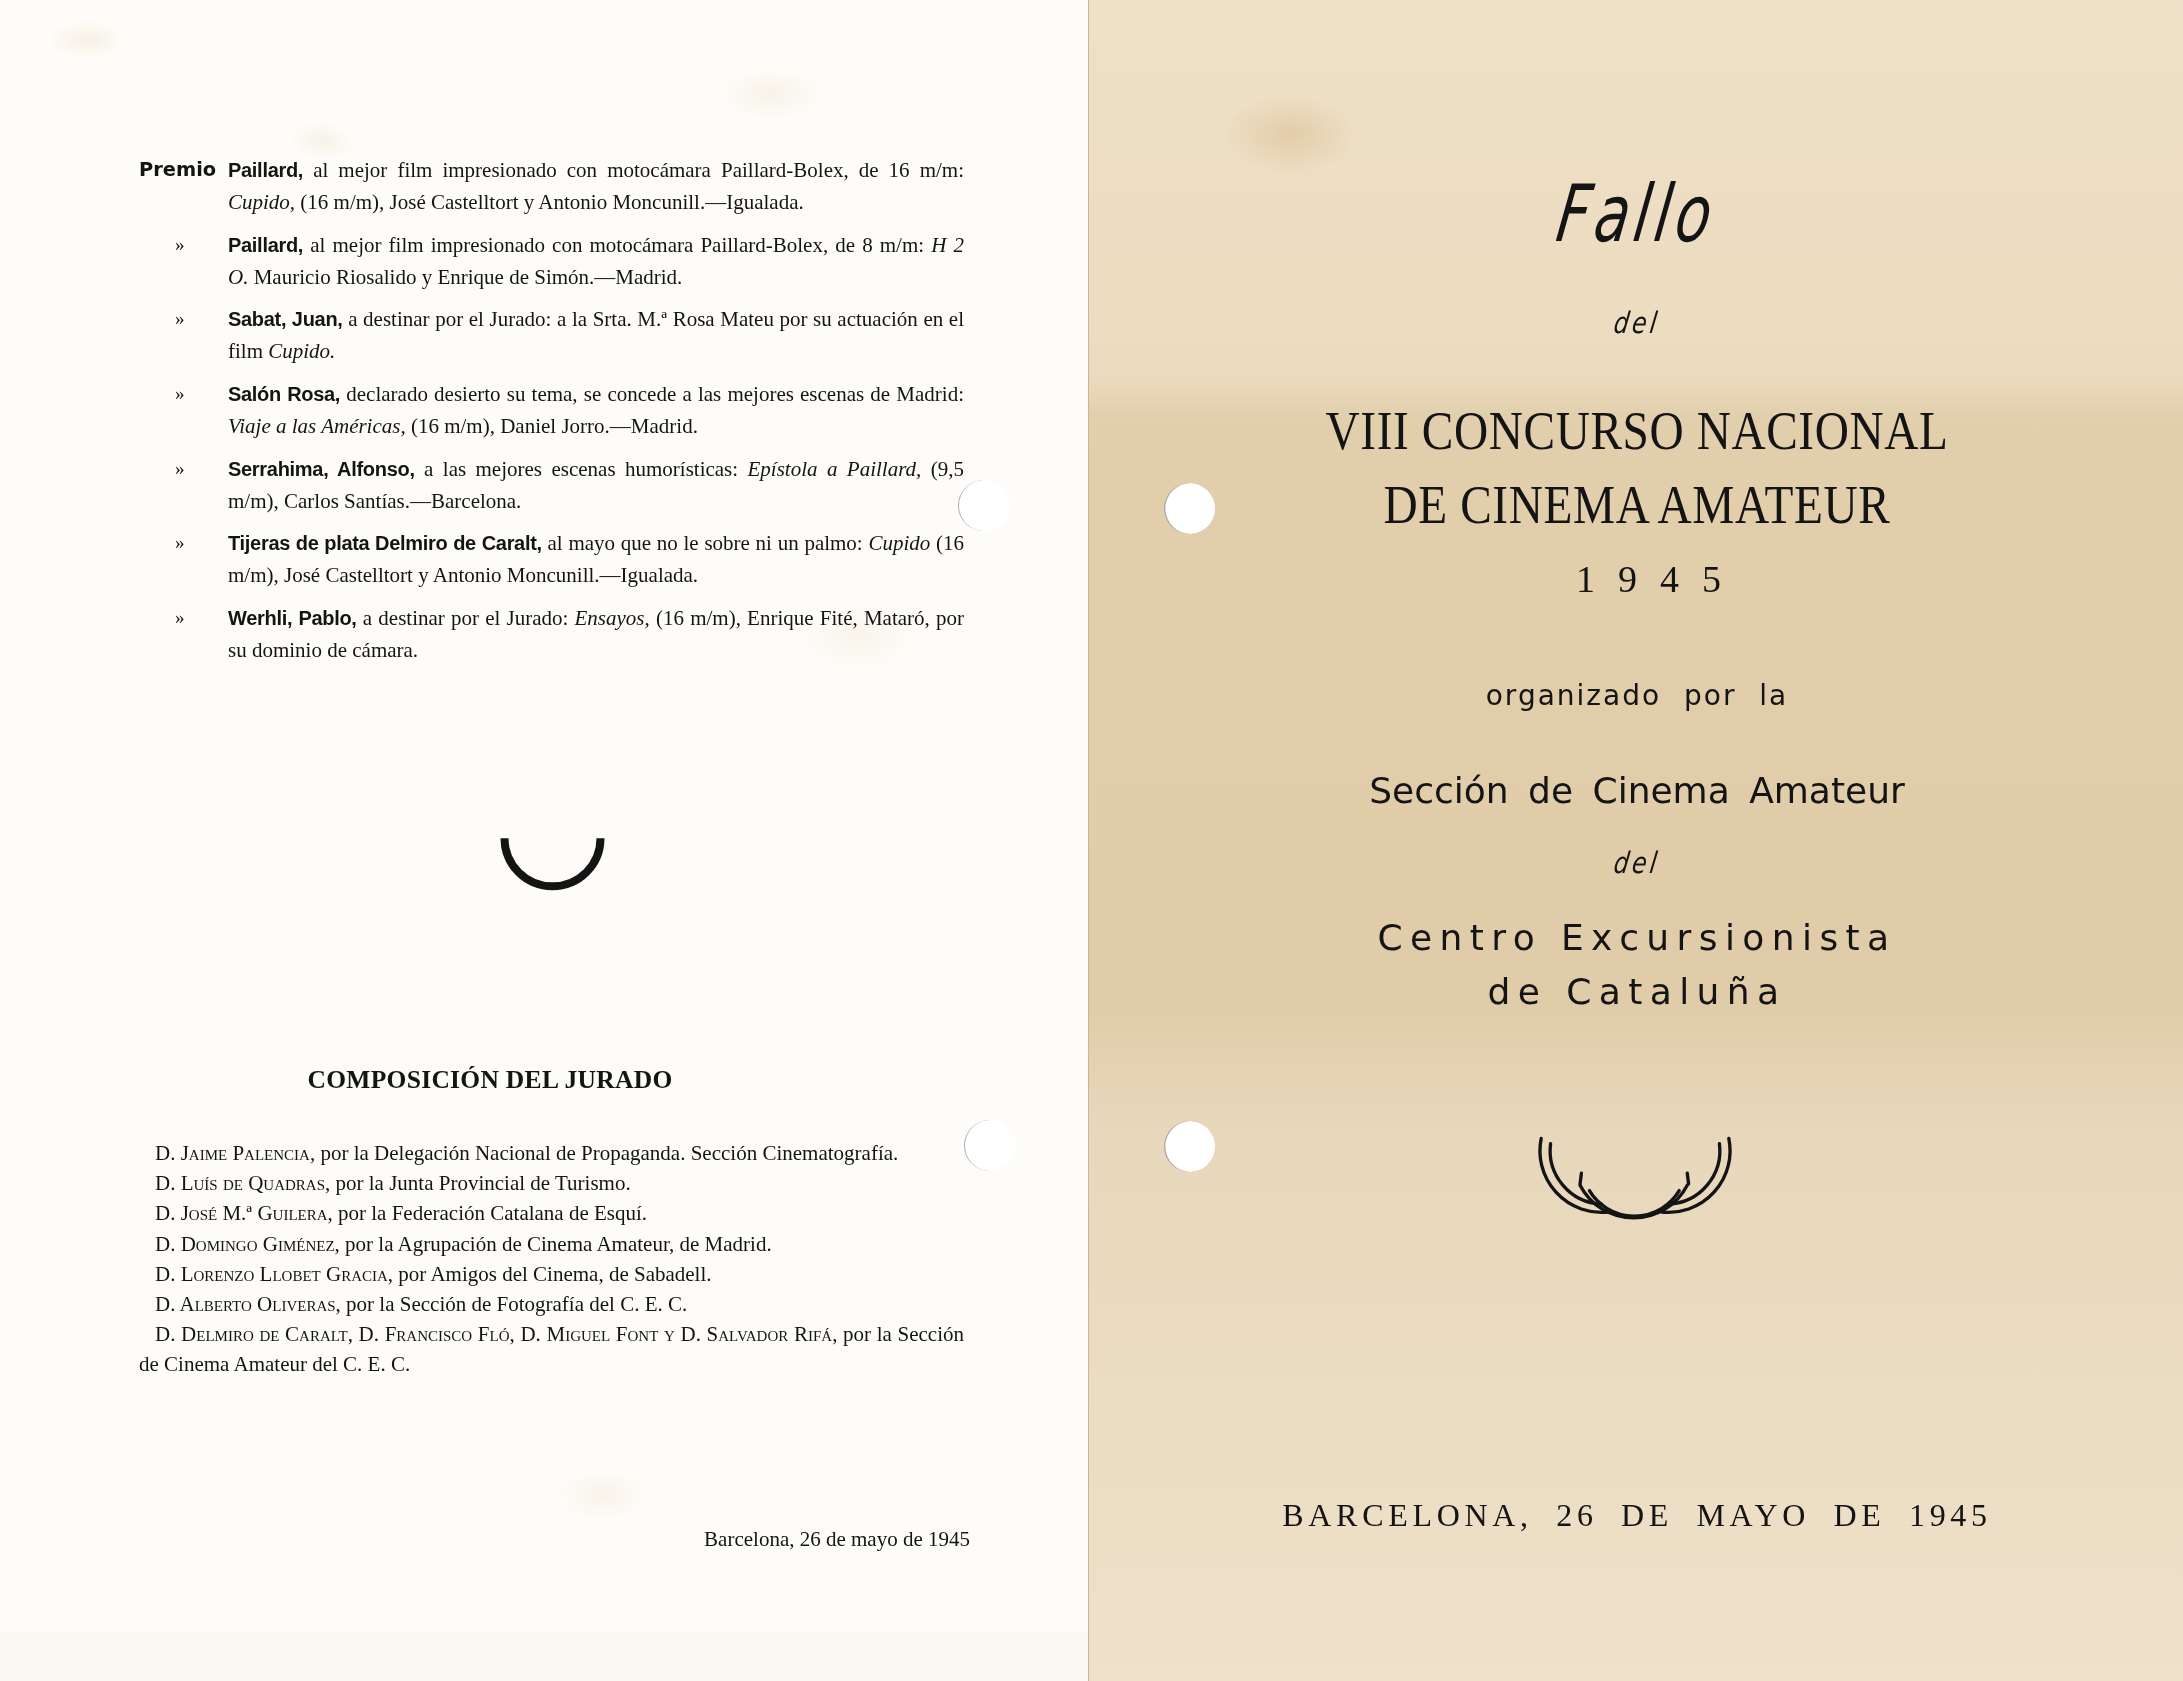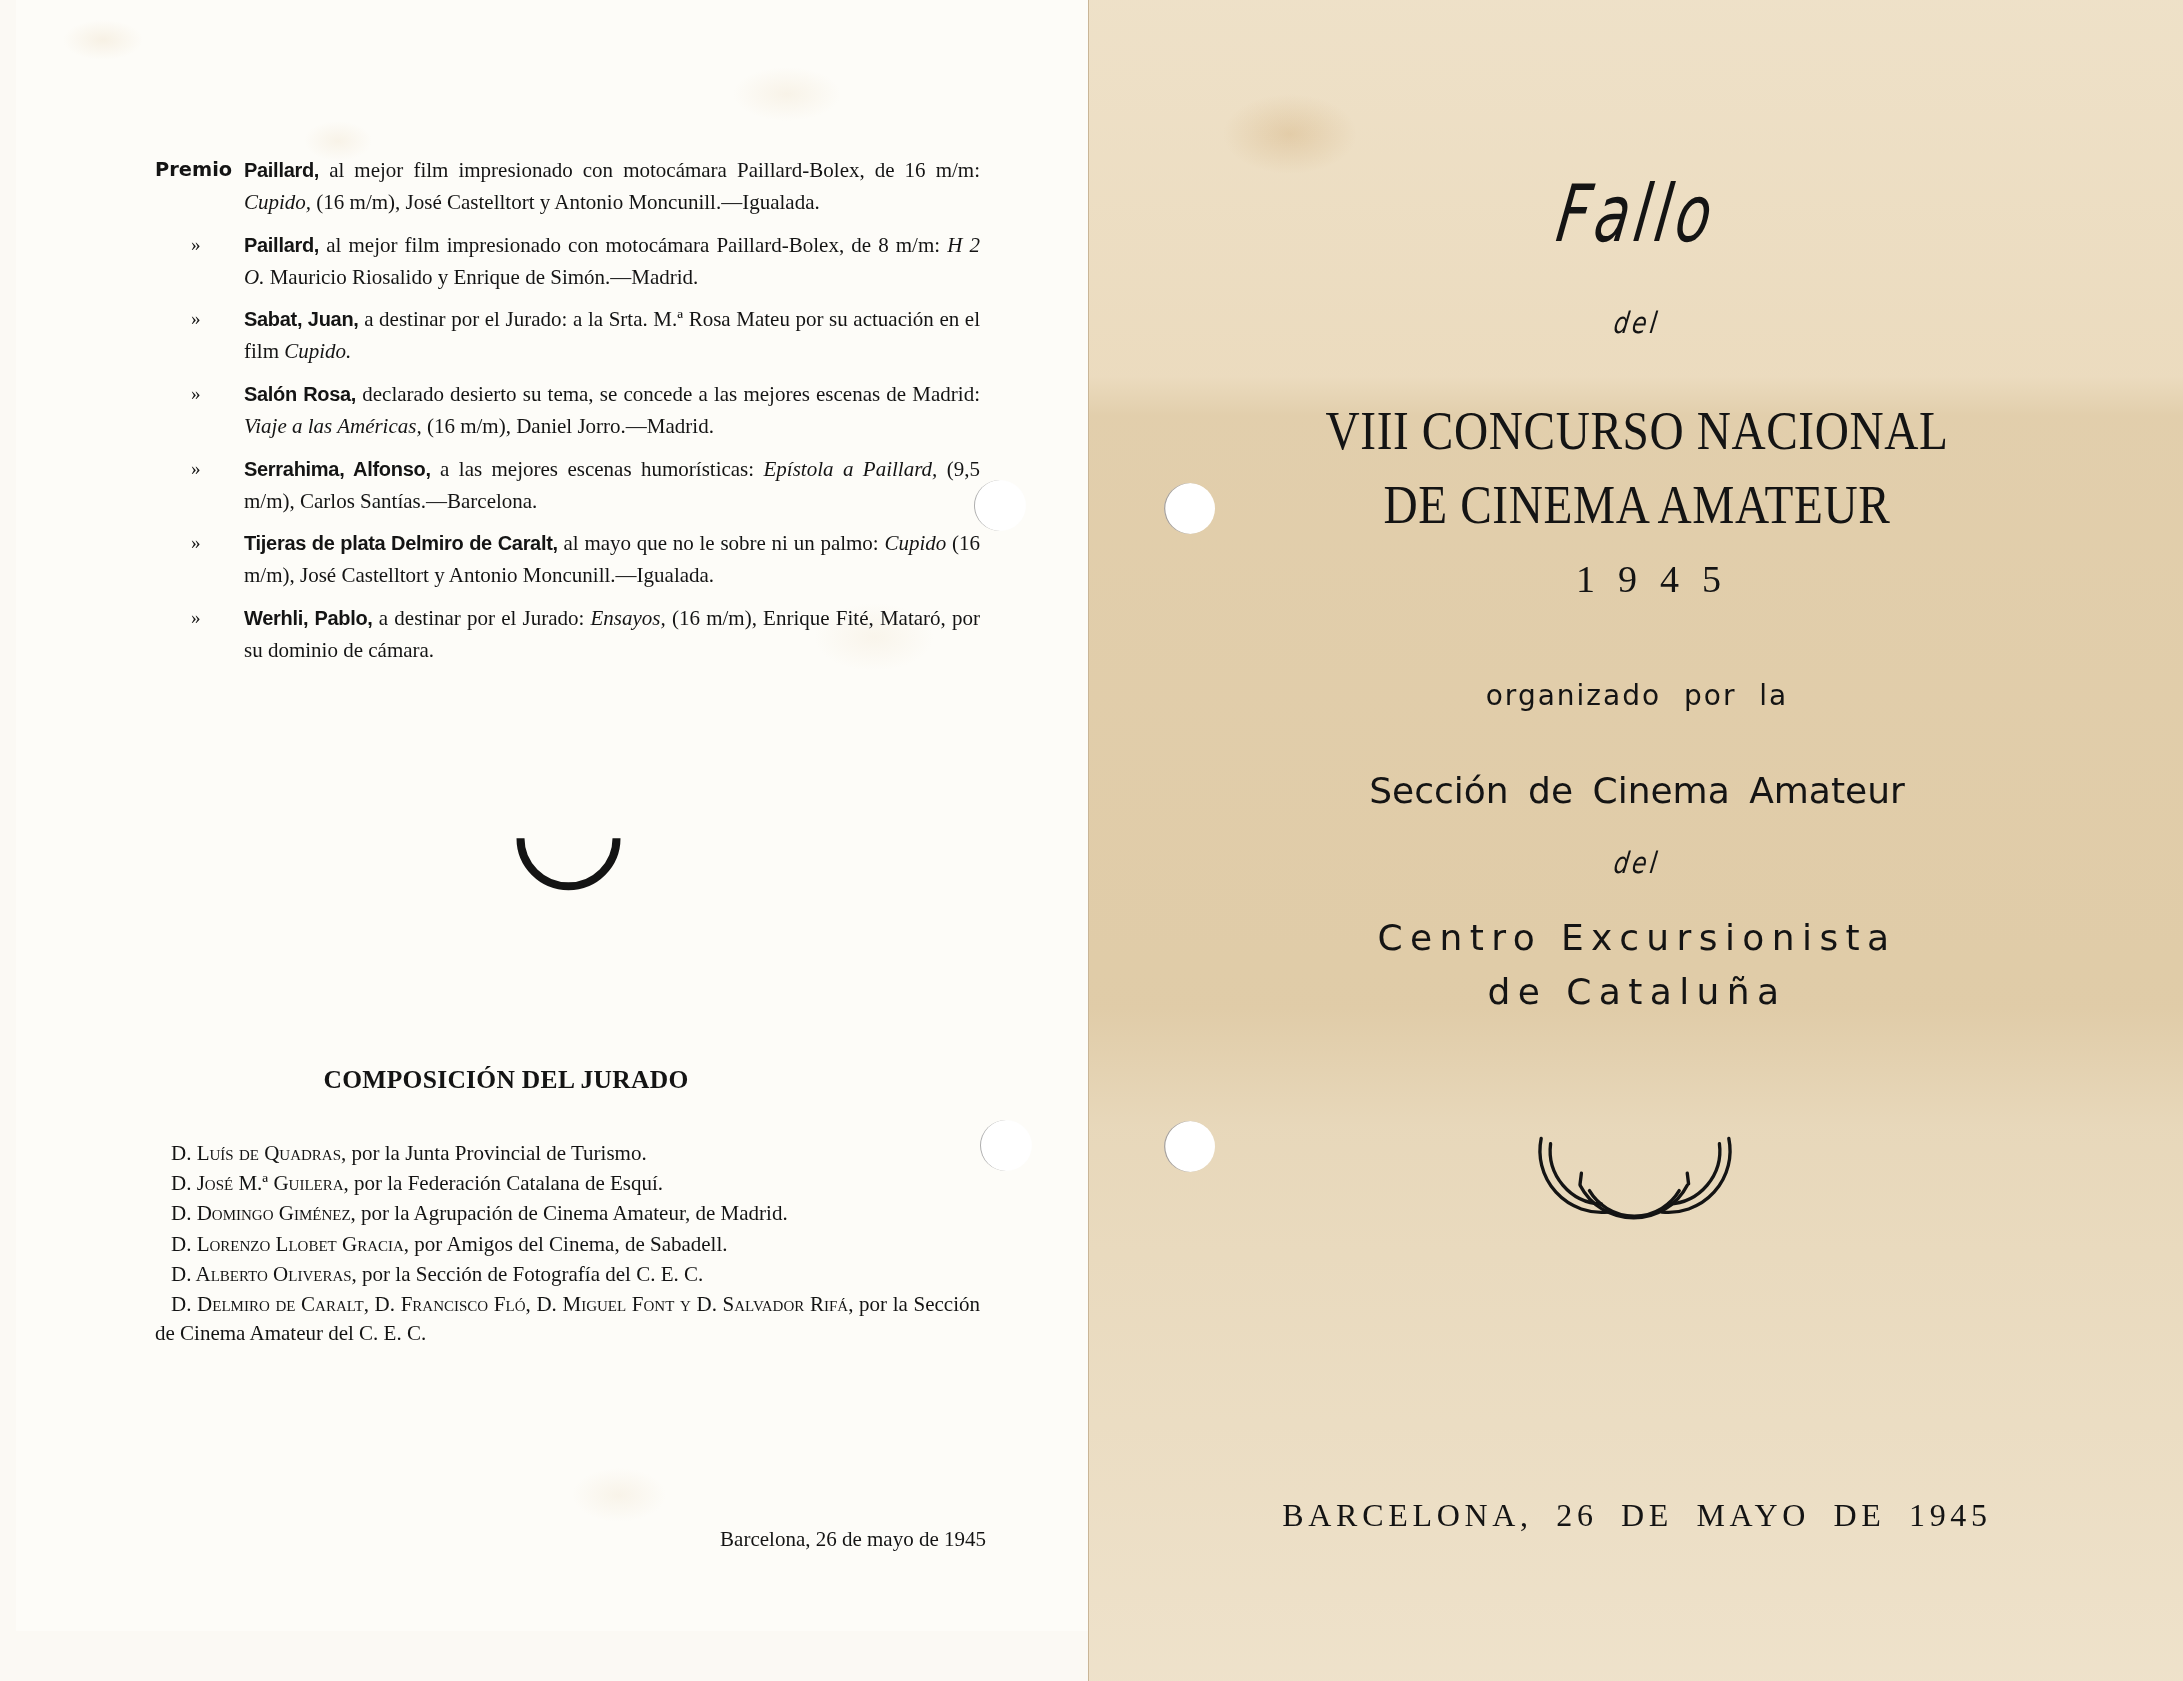--- a/index.html
+++ b/index.html
@@ -4,21 +4,21 @@
 <style>
   html, body { margin:0; padding:0; }
   body {
     width:2183px; height:1682px; position:relative; overflow:hidden;
     background:#fbf9f4;
     font-family:"Liberation Serif", "DejaVu Serif", serif;
     color:#141414;
   }
   
   .page-left {
-    position:absolute; left:16px; top:0; width:1088px; height:1631px;
+    position:absolute; left:0; top:0; width:1088px; height:1631px;
     background:#fdfcf8;
     background-image:
       radial-gradient(ellipse 40px 20px at 87px 40px, rgba(220,190,140,.18), transparent),
       radial-gradient(ellipse 54px 27px at 771px 94px, rgba(220,190,140,.15), transparent),
       radial-gradient(ellipse 34px 20px at 322px 141px, rgba(220,190,140,.15), transparent),
       radial-gradient(ellipse 60px 34px at 858px 637px, rgba(220,190,140,.12), transparent),
       radial-gradient(ellipse 47px 27px at 603px 1495px, rgba(220,190,140,.14), transparent);
   }
   .left-col {
     position:absolute; left:139px; top:154px; width:825px;
@@ -146,20 +146,21 @@
     </div>
   </div>
 
   <svg class="ornament-left" viewBox="0 0 160 84">
     <path d="M8 2 A72 72 0 0 0 152 2" fill="none" stroke="#141414" stroke-width="12"></path>
   </svg>
 
   <div class="jury-title">COMPOSICIÓN DEL JURADO</div>
 
   <div class="jury-list">
+    <p class="jury-item"><span class="sc">D. Jaime Palencia</span><span>, por la Delegación Nacional de Propaganda. Sección Cinematografía.</span></p>
     <p class="jury-item"><span class="sc">D. Luís de Quadras</span><span>, por la Junta Provincial de Turismo.</span></p>
     <p class="jury-item"><span class="sc">D. José M.ª Guilera</span><span>, por la Federación Catalana de Esquí.</span></p>
     <p class="jury-item"><span class="sc">D. Domingo Giménez</span><span>, por la Agrupación de Cinema Amateur, de Madrid.</span></p>
     <p class="jury-item"><span class="sc">D. Lorenzo Llobet Gracia</span><span>, por Amigos del Cinema, de Sabadell.</span></p>
     <p class="jury-item"><span class="sc">D. Alberto Oliveras</span><span>, por la Sección de Fotografía del C. E. C.</span></p>
     <p class="jury-item"><span class="sc">D. Delmiro de Caralt, D. Francisco Fló, D. Miguel Font y D. Salvador Rifá</span><span>, por la Sección de Cinema Amateur del C. E. C.</span></p>
   </div>
 
   <div class="signoff">Barcelona, 26 de mayo de 1945</div>
 

